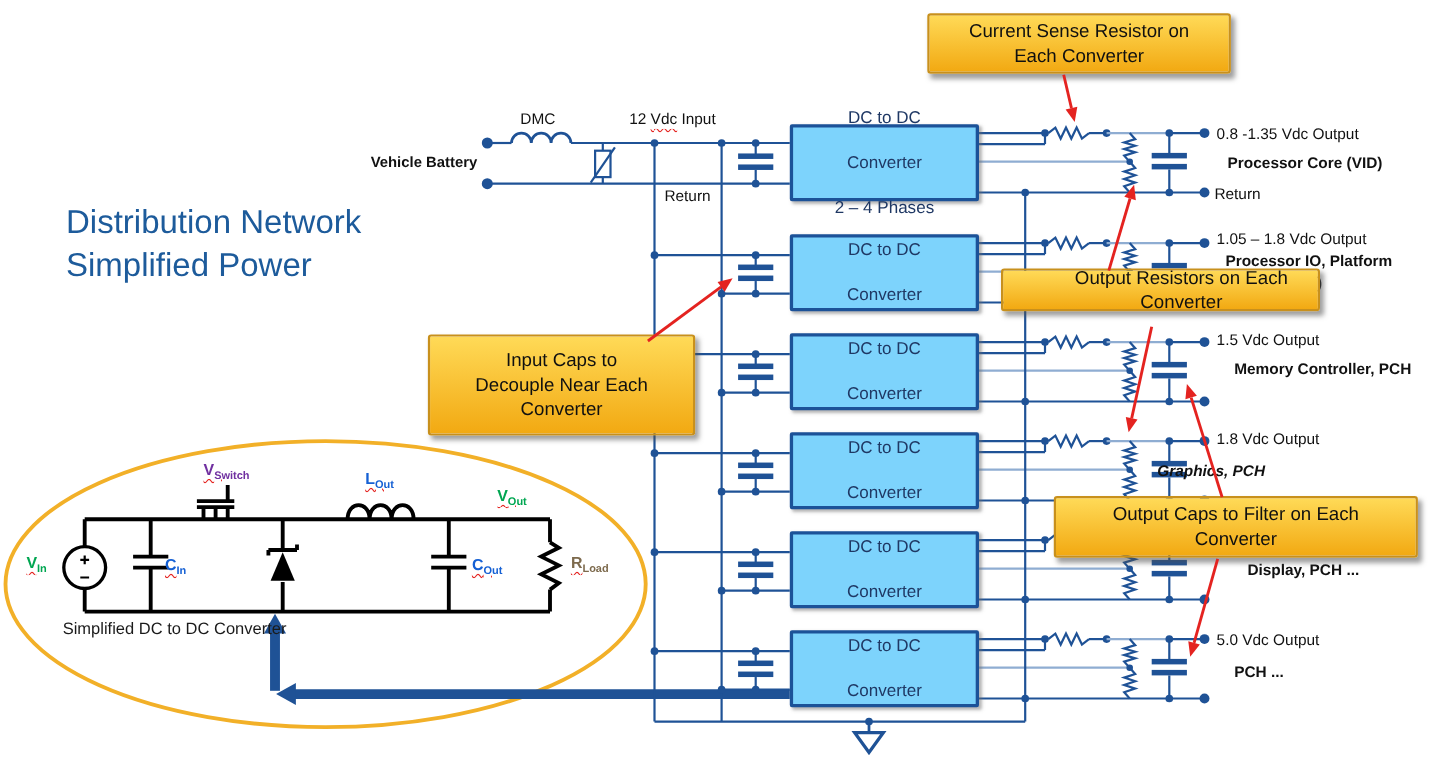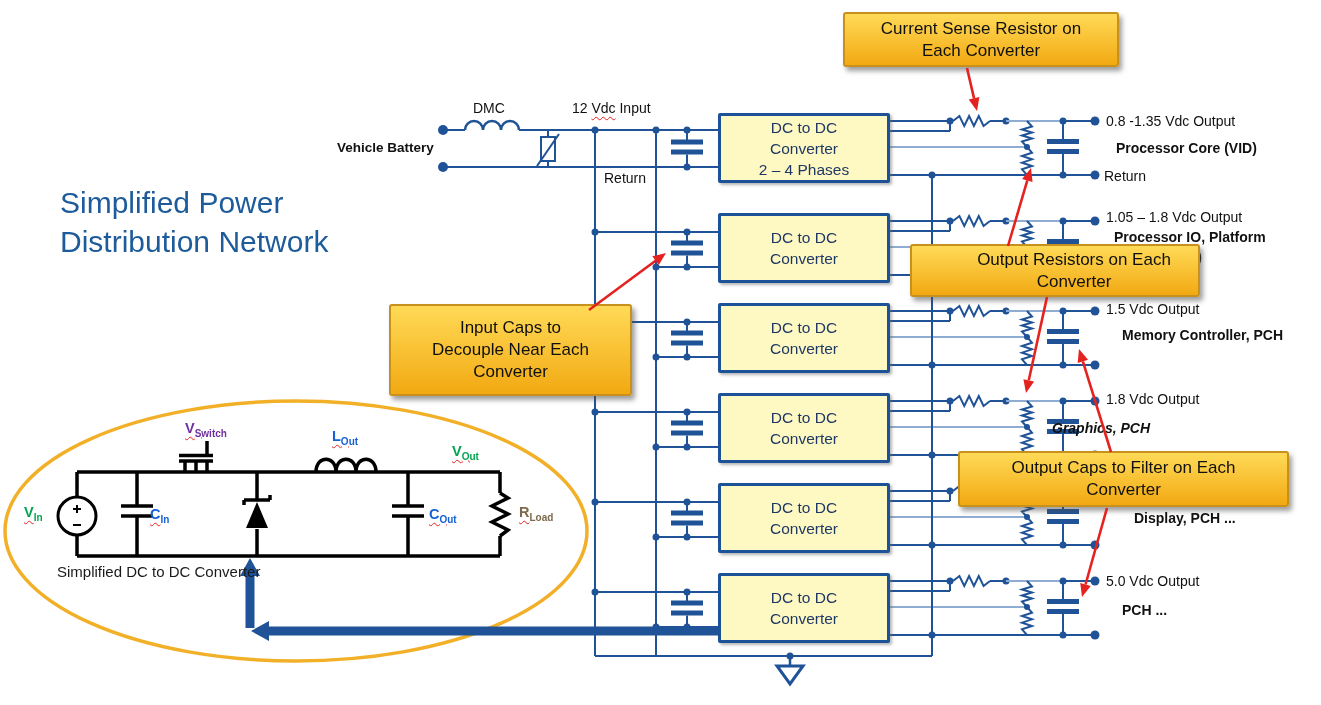--- a/index.html
+++ b/index.html
@@ -6,24 +6,24 @@
   body{width:1321px;height:705px;position:relative;background:#ffffff;
        font-family:"Liberation Sans",sans-serif;overflow:hidden;}
   svg{position:absolute;left:0;top:0;}
   #wires{z-index:1;}
   #redarrows{z-index:4;pointer-events:none;}
   .lbl{position:absolute;white-space:nowrap;color:#111;font-size:14px;z-index:2;}
   .bold{font-weight:bold;}
   .title{position:absolute;left:60px;top:183px;font-size:30px;line-height:39px;
          color:#1d5b9b;z-index:2;}
   .convbox{position:absolute;left:718px;width:172px;height:70px;box-sizing:border-box;
-         background:#fef9c3;border:3px solid #1c5298;border-radius:2px;
+         background:#7dd3fc;border:3px solid #1c5298;border-radius:2px;
          display:flex;flex-direction:column;justify-content:center;align-items:center;
          z-index:2;box-shadow:2px 2px 3px rgba(110,110,110,.5);
-         color:#1f3864;font-size:15.5px;line-height:21px;text-align:center;}
+         color:#1f3864;font-size:15.5px;line-height:21px;text-align:center;gap:20px;}
   .callout{position:absolute;z-index:3;box-sizing:border-box;
          background:linear-gradient(#ffda57,#f2a912);border:2px solid #c8901c;
          border-radius:3px;box-shadow:3px 4px 5px rgba(80,80,80,.55);
          display:flex;flex-direction:column;justify-content:center;align-items:center;
          font-size:17px;line-height:22px;color:#101010;text-align:center;}
   .wavy{text-decoration:underline;text-decoration-style:wavy;
         text-decoration-color:#e42320;text-decoration-thickness:1px;
         text-underline-offset:3px;}
   .schlbl{position:absolute;z-index:2;font-size:14.5px;font-weight:bold;white-space:nowrap;}
   .schlbl sub{font-size:10px;}
@@ -262,22 +262,22 @@
     <rect x="1047" y="609" width="32" height="5" fill="#1f5296"></rect>
     <circle cx="1063" cy="635" r="3.5" fill="#1f5296"></circle>
     <line x1="890" y1="635" x2="1095" y2="635" stroke="#1f5296" stroke-width="2"></line>
     <circle cx="932" cy="635" r="3.5" fill="#1f5296"></circle>
     <circle cx="1095" cy="581" r="4.5" fill="#1f5296"></circle>
     <circle cx="1095" cy="635" r="4.5" fill="#1f5296"></circle>
     <line x1="932" y1="175" x2="932" y2="656" stroke="#1f5296" stroke-width="2"></line>
   </svg>
 
 <div class="title">
+  <div>Distribution Network</div>
   <div>Simplified Power</div>
-  <div>Distribution Network</div>
 </div>
 
 <div class="lbl bold" style="left:337px;top:140px;font-size:13.5px;">Vehicle Battery</div>
 <div class="lbl" style="left:473px;top:100px;">DMC</div>
 <div class="lbl" style="left:572px;top:100px;"><span>12 </span><span class="wavy">Vdc</span><span> Input</span></div>
 <div class="lbl" style="left:604px;top:170px;">Return</div>
 
 <div class="convbox" style="top:113px;">
   <span>DC to DC</span>
   <span>Converter</span>
@@ -320,21 +320,21 @@
 
 <div class="lbl bold" style="left:1114px;top:510px;padding-left:20px;">Display, PCH ...</div>
 
 <div class="lbl" style="left:1106px;top:573px;">5.0 Vdc Output</div>
 <div class="lbl bold" style="left:1122px;top:602px;">PCH ...</div>
 
 <div class="callout" style="left:843px;top:12px;width:276px;height:55px;">
   <span>Current Sense Resistor on</span>
   <span>Each Converter</span>
 </div>
-<div class="callout" style="left:910px;top:244px;width:290px;height:53px;padding-left:38px;">
+<div class="callout" style="left:910px;top:244px;width:290px;height:39px;padding-left:38px;">
   <span>Output Resistors on Each</span>
   <span>Converter</span>
 </div>
 <div class="callout" style="left:345px;top:304px;width:243px;height:92px;margin-left:44px;">
   <span>Input Caps to</span>
   <span>Decouple Near Each</span>
   <span>Converter</span>
 </div>
 <div class="callout" style="left:958px;top:451px;width:331px;height:56px;">
   <span>Output Caps to Filter on Each</span>

